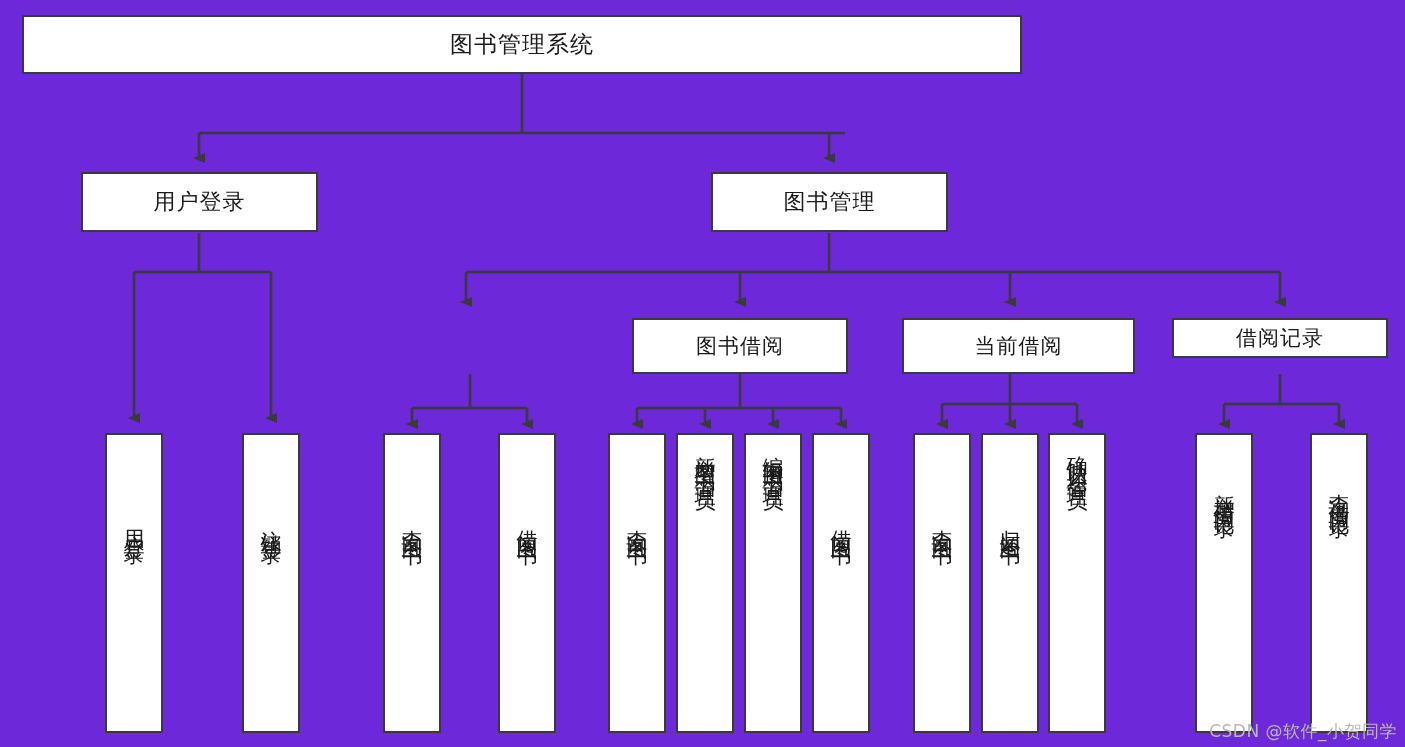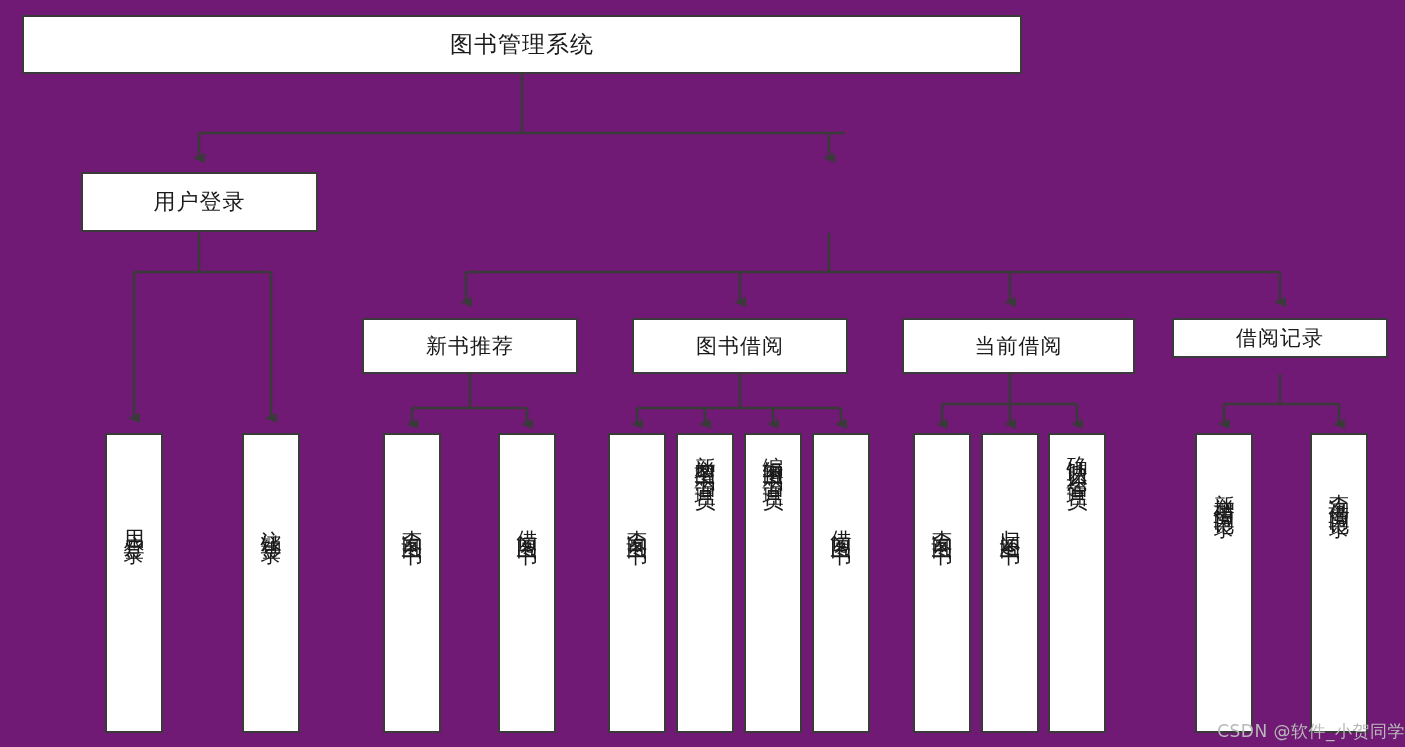--- a/index.html
+++ b/index.html
@@ -7,21 +7,21 @@
     padding: 0;
     background: #ffffff;
   }
   body {
     font-family: "DejaVu Sans", "Liberation Sans", sans-serif;
   }
   #canvas {
     position: relative;
     width: 1405px;
     height: 747px;
-    background: #701a75;
+    background: #6d28d9;
     overflow: hidden;
   }
   #edges {
     position: absolute;
     left: 0;
     top: 0;
     width: 1405px;
     height: 747px;
     pointer-events: none;
   }
@@ -61,21 +61,21 @@
   }
   .hlabel {
     white-space: nowrap;
     letter-spacing: 1px;
   }
   .leaf-short .vlabel { margin-top: 78px; }
   .leaf-mid   .vlabel { margin-top: 42px; }
   .leaf-xlong .vlabel { margin-top: 4px; }
   .watermark {
     position: absolute;
-    right: 0;
+    right: 8px;
     bottom: 4px;
     font-size: 17px;
     color: #b8b8b8;
     white-space: nowrap;
     z-index: 5;
     letter-spacing: 0.5px;
   }
 </style>
 </head>
 <body>
@@ -132,24 +132,24 @@
     </g>
   </svg>
 
   <div class="node level-0" style="left:22px; top:15px; width:1000px; height:59px;">
     <span class="hlabel">图书管理系统</span>
   </div>
 
   <div class="node level-1" style="left:81px; top:172px; width:237px; height:60px;">
     <span class="hlabel">用户登录</span>
   </div>
-
-  <div class="node level-2" style="left:362px; top:318px; width:216px; height:56px;">
-    <span class="hlabel">新书推荐</span>
-  </div>
+  <div class="node level-1" style="left:711px; top:172px; width:237px; height:60px;">
+    <span class="hlabel">图书管理</span>
+  </div>
+
   <div class="node level-2" style="left:632px; top:318px; width:216px; height:56px;align-items:center;">
     <span class="hlabel">图书借阅</span>
   </div>
   <div class="node level-2" style="left:902px; top:318px; width:233px; height:56px;">
     <span class="hlabel">当前借阅</span>
   </div>
   <div class="node level-2" style="left:1172px; top:318px; width:216px; height:40px;">
     <span class="hlabel">借阅记录</span>
   </div>
 

